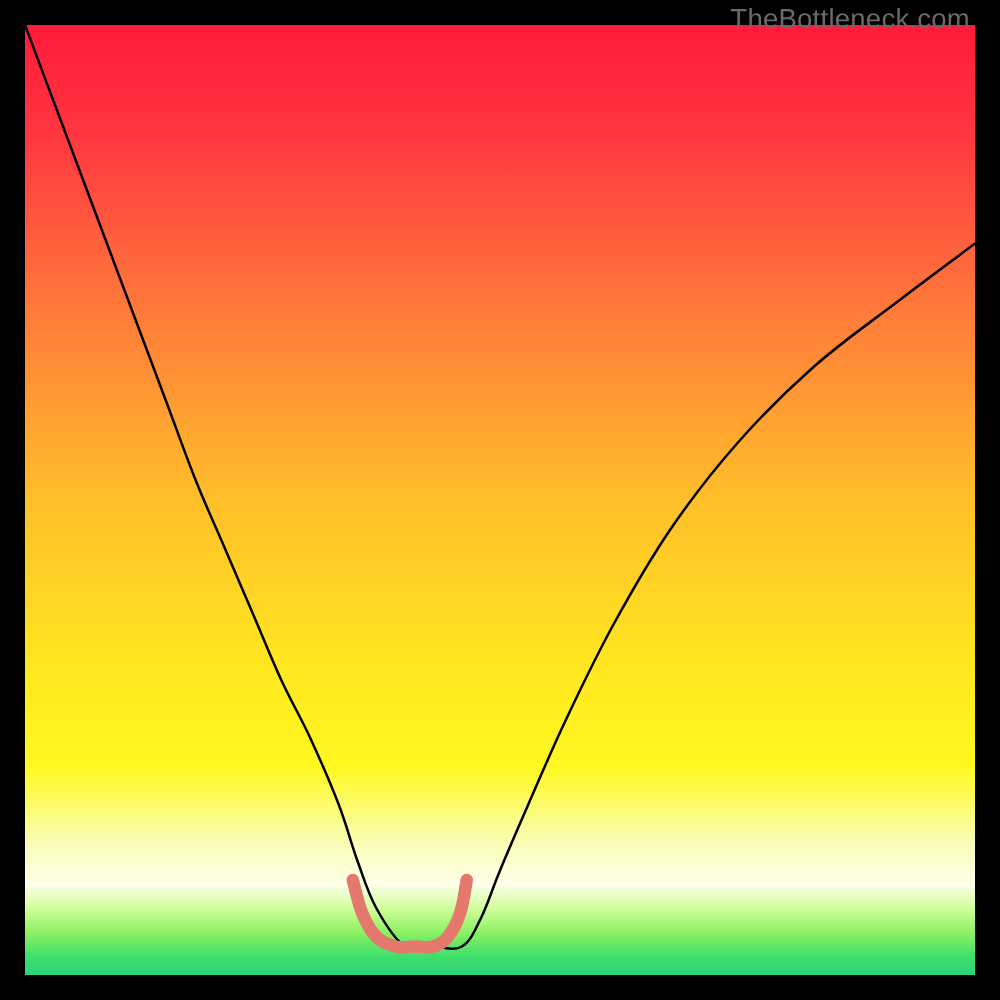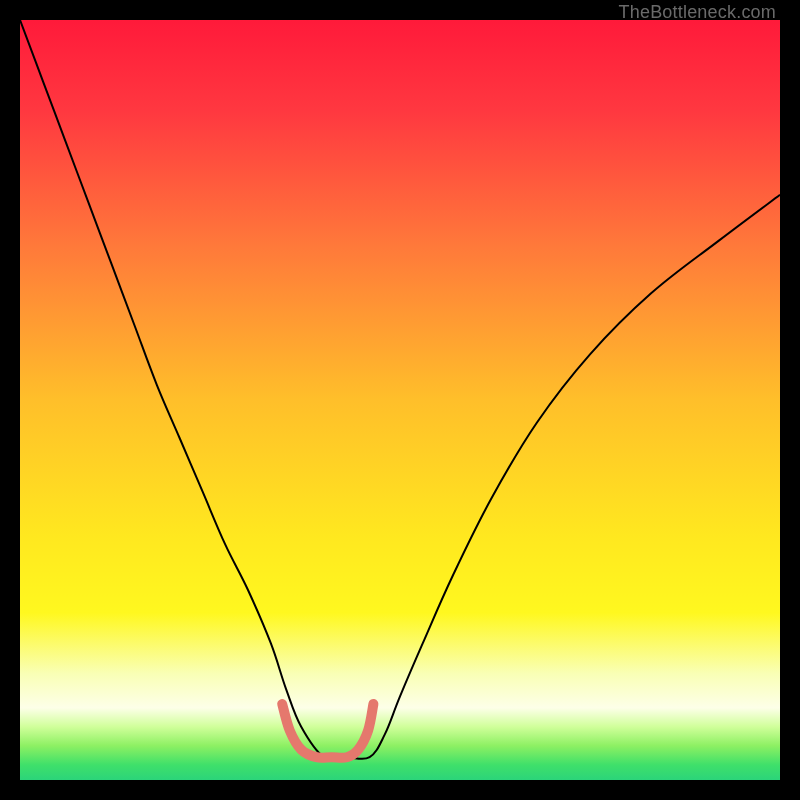--- a/index.html
+++ b/index.html
@@ -24,21 +24,21 @@
     left: 0;
     top: 0;
     width: 760px;
     height: 760px;
   }
   .watermark {
     position: absolute;
     top: 2px;
     right: 24px;
     color: #6a6a6a;
-    font-size: 18px;
+    font-size: 22px;
     font-weight: 500;
     letter-spacing: 0.2px;
     user-select: none;
   }
 </style>
 </head>
 <body>
 
 <div class="frame">
   <svg class="plot" viewBox="0 0 760 760" preserveAspectRatio="none">

